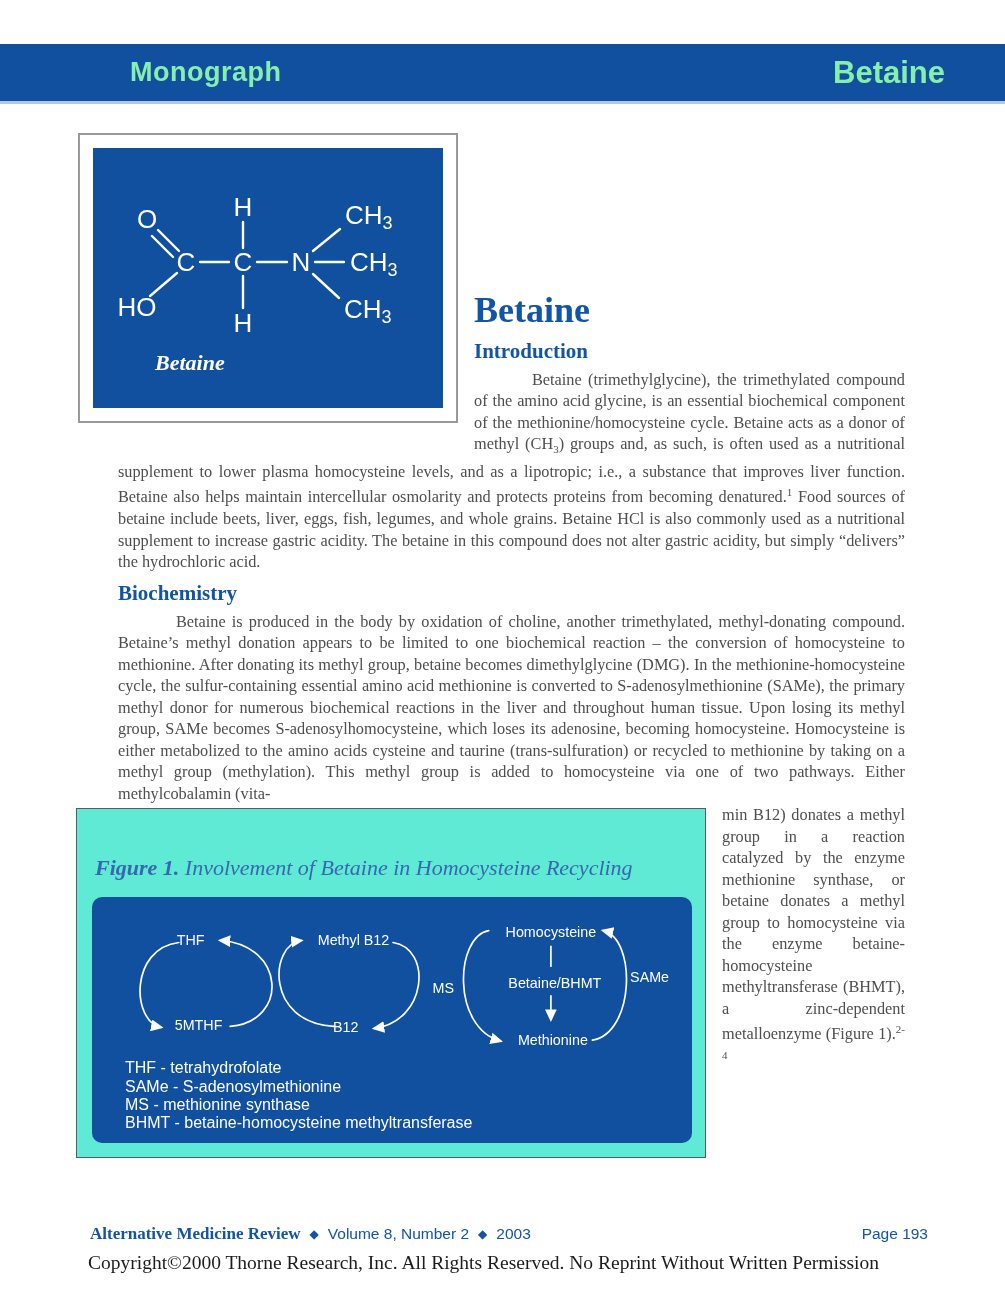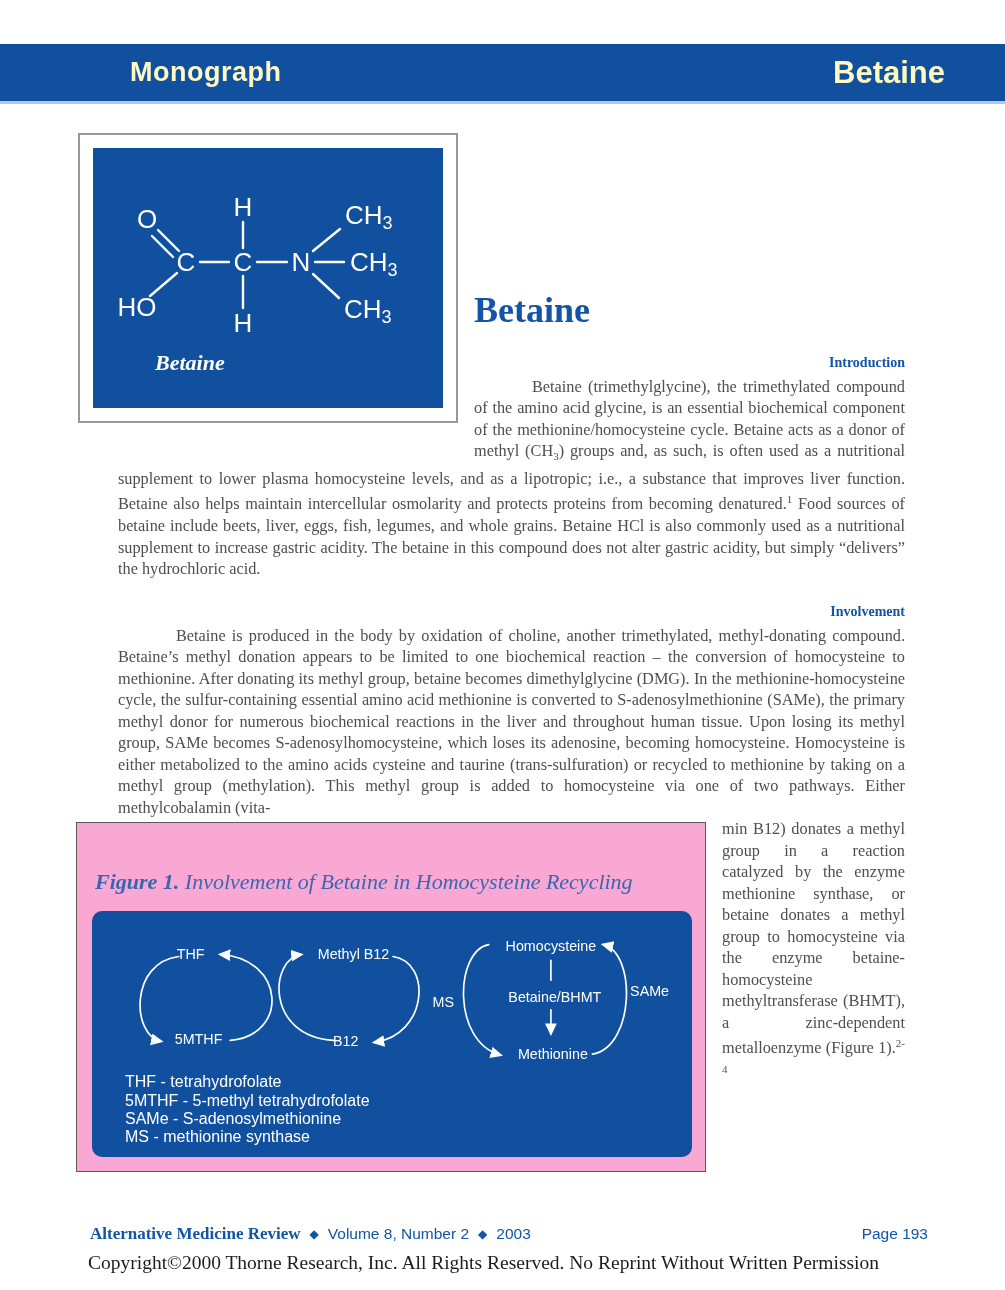--- a/index.html
+++ b/index.html
@@ -6,43 +6,43 @@
     --blue:#11509f; --rule:#b3c8e6; --heading:#1254a6; --figcap:#3a66b0;
     --body:#4e4e4e; --ink:#1c1c1c; --border:#999999; --figborder:#5a5a5a;
   }
   *{margin:0;padding:0;box-sizing:border-box;}
   html,body{background:#ffffff;}
   .page{position:relative;width:1005px;height:1290px;background:#ffffff;overflow:hidden;
         font-family:"Liberation Serif",serif;}
   
   .topbar{position:absolute;left:0;top:44px;width:1005px;height:60px;background:var(--blue);
           border-bottom:3px solid var(--rule);display:flex;align-items:center;
-          font-family:"Liberation Sans",sans-serif;font-weight:bold;color:#fef9c3;}
+          font-family:"Liberation Sans",sans-serif;font-weight:bold;color:#86efac;}
   .topbar-left{font-size:27px;margin-left:130px;letter-spacing:.5px;}
   .topbar-right{font-size:31px;margin-left:auto;margin-right:60px;}
   
   .content{position:absolute;left:0;top:107px;width:1005px;padding:26px 100px 0 118px;}
   
   .chem-box{float:left;width:380px;height:290px;margin:0 16px 36px -40px;
             background:#ffffff;border:2px solid var(--border);padding:13px;}
   .chem-panel{width:350px;height:260px;background:var(--blue);}
   .chem-panel svg{display:block;}
   .chem-atom{fill:#ffffff;font-family:"Liberation Sans",sans-serif;font-size:26px;}
   .chem-sub{font-size:18px;}
   .chem-bond{stroke:#ffffff;stroke-width:2.4;stroke-linecap:round;}
   .chem-caption{fill:#ffffff;font-family:"Liberation Serif",serif;font-size:22px;
                 font-style:italic;font-weight:bold;}
   h1{font-size:36px;line-height:1.1;color:var(--heading);margin-top:158px;font-weight:bold;}
-  h2{font-size:14px;color:var(--heading);margin-top:24px;margin-bottom:5px;font-weight:bold;text-align:right;}
+  h2{font-size:21px;color:var(--heading);margin-top:8px;margin-bottom:5px;font-weight:bold;}
   p.body-text{font-size:16.3px;line-height:21.5px;color:var(--body);text-align:justify;}
   p.indent{text-indent:58px;}
   p.body-text sub{font-size:11px;}
   p.body-text sup{font-size:11px;}
   
-  .fig1{float:left;width:630px;margin:4px 16px 0 -42px;background:#f9a8d4;
+  .fig1{float:left;width:630px;margin:4px 16px 0 -42px;background:#5eead4;
         border:1px solid var(--figborder);padding:0 0 14px 0;}
   .fig1 figcaption{padding:46px 10px 16px 18px;font-size:22px;color:var(--figcap);
                    font-style:italic;}
   .fig1 .figlabel{font-weight:bold;font-style:italic;}
   .fig1-panel{margin:0 13px 0 15px;background:var(--blue);padding-bottom:10px;border-radius:10px;}
   .fig1-panel svg{display:block;}
   .dg-text{fill:#ffffff;font-family:"Liberation Sans",sans-serif;font-size:14.5px;
            text-anchor:middle;}
   .dg-arc{stroke:#ffffff;stroke-width:1.7;fill:none;stroke-linecap:round;}
   .legend{padding-left:33px;font-family:"Liberation Sans",sans-serif;font-size:16px;
@@ -100,21 +100,21 @@
           <text class="chem-caption" x="62" y="222">Betaine</text>
         </svg>
       </div>
     </figure>
 
     <h1>Betaine</h1>
 
     <h2>Introduction</h2>
     <p class="body-text indent"><span>Betaine (trimethylglycine), the trimethylated compound of the amino acid glycine, is an essential biochemical component of the methionine/homocysteine cycle. Betaine acts as a donor of methyl (CH</span><sub>3</sub><span>) groups and, as such, is often used as a nutritional supplement to lower plasma homocysteine levels, and as a lipotropic; i.e., a substance that improves liver function. Betaine also helps maintain intercellular osmolarity and protects proteins from becoming denatured.</span><sup>1</sup><span> Food sources of betaine include beets, liver, eggs, fish, legumes, and whole grains. Betaine HCl is also commonly used as a nutritional supplement to increase gastric acidity. The betaine in this compound does not alter gastric acidity, but simply “delivers” the hydrochloric acid.</span></p>
 
-    <h2>Involvement</h2>
+    <h2>Biochemistry</h2>
     <p class="body-text indent">Betaine is produced in the body by oxidation of choline, another trimethylated, methyl-donating compound. Betaine’s methyl donation appears to be limited to one biochemical reaction – the conversion of homocysteine to methionine. After donating its methyl group, betaine becomes dimethylglycine (DMG). In the methionine-homocysteine cycle, the sulfur-containing essential amino acid methionine is converted to S-adenosylmethionine (SAMe), the primary methyl donor for numerous biochemical reactions in the liver and throughout human tissue. Upon losing its methyl group, SAMe becomes S-adenosylhomocysteine, which loses its adenosine, becoming homocysteine. Homocysteine is either metabolized to the amino acids cysteine and taurine (trans-sulfuration) or recycled to methionine by taking on a methyl group (methylation). This methyl group is added to homocysteine via one of two pathways. Either methylcobalamin (vita-</p>
 
     <figure class="fig1">
       <figcaption><em class="figlabel">Figure 1.</em> <em>Involvement of Betaine in Homocysteine Recycling</em></figcaption>
       <div class="fig1-panel">
         <svg width="602" height="162" viewBox="0 0 610 164">
           <defs>
             <marker id="arw" markerWidth="8" markerHeight="8" refX="6" refY="3.5" orient="auto">
               <path d="M0,0 L7.5,3.5 L0,7 Z" fill="#ffffff"></path>
             </marker>
@@ -137,23 +137,23 @@
           <text class="dg-text" x="265" y="49">Methyl B12</text>
           <text class="dg-text" x="257" y="137">B12</text>
           <text class="dg-text" x="356" y="97">MS</text>
           <text class="dg-text" x="465" y="40">Homocysteine</text>
           <text class="dg-text" x="469" y="92">Betaine/BHMT</text>
           <text class="dg-text" x="467" y="150">Methionine</text>
           <text class="dg-text" x="565" y="86">SAMe</text>
         </svg>
         <div class="legend">
           <div>THF - tetrahydrofolate</div>
-          <div>5MTHF - 5-methyl tetrahydrofolate</div>
           <div>SAMe - S-adenosylmethionine</div>
           <div>MS - methionine synthase</div>
+          <div>BHMT - betaine-homocysteine methyltransferase</div>
         </div>
       </div>
     </figure>
 
     <p class="body-text"><span>min B12) donates a methyl group in a reaction catalyzed by the enzyme methionine synthase, or betaine donates a methyl group to homocysteine via the enzyme betaine-homocysteine methyltransferase (BHMT), a zinc-dependent metalloenzyme (Figure 1).</span><sup>2-4</sup></p>
 
     <div class="clear"></div>
   </main>
 
   <footer class="footer">

